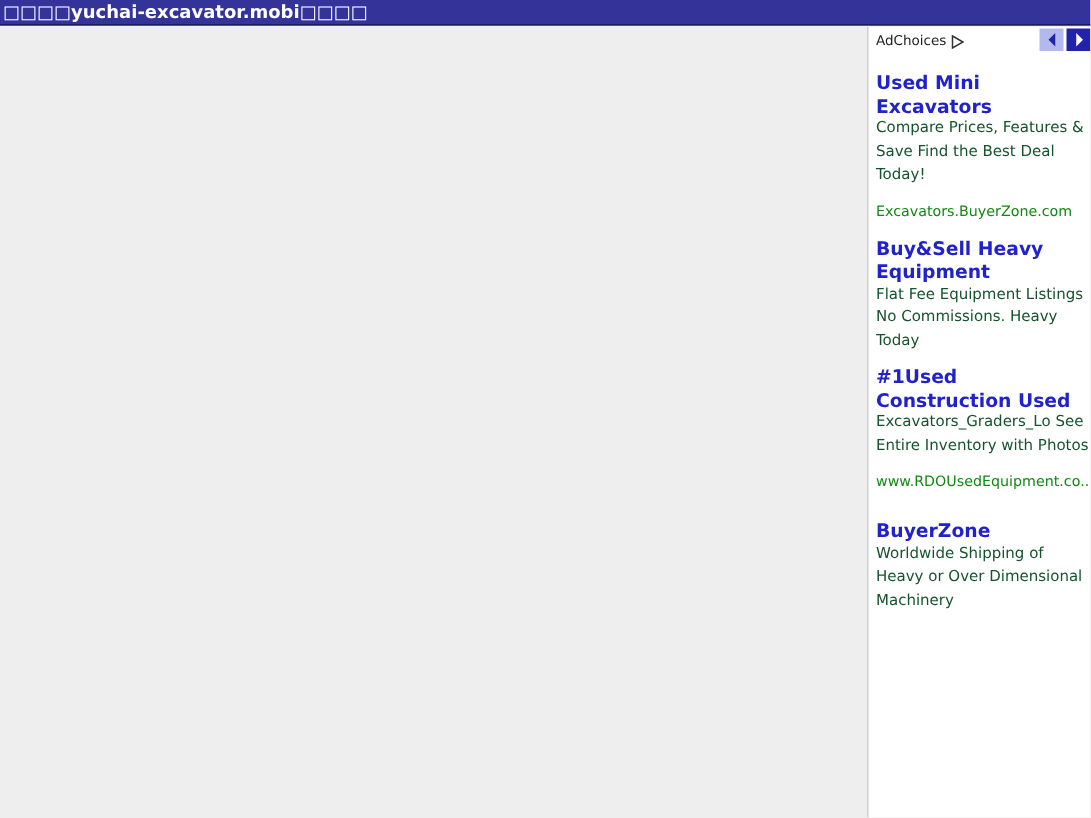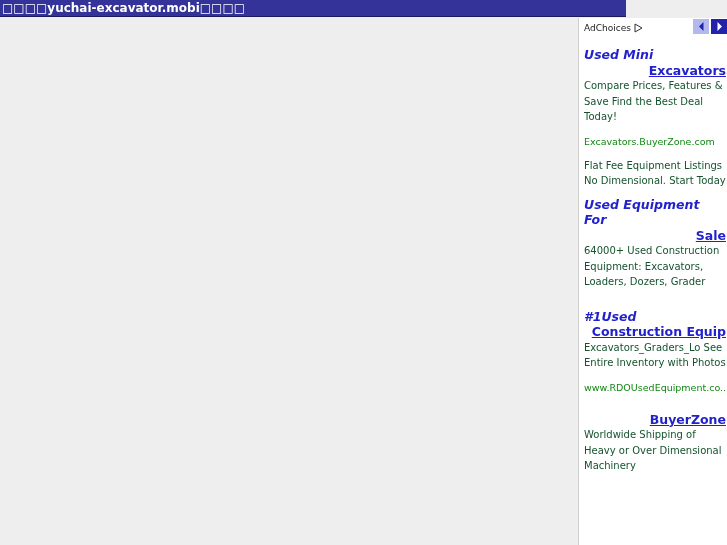--- a/index.html
+++ b/index.html
@@ -21,21 +21,21 @@
     height: 545px;
     background: #eeeeee;
     overflow: hidden;
   }
 
   
   #titlebar {
     position: absolute;
     left: 0;
     top: 0;
-    width: 626px;
+    width: 727px;
     height: 17px;
     background: #333399;
     border-bottom: 1px solid #1a1a5e;
     box-sizing: border-box;
     display: flex;
     align-items: center;
     overflow: hidden;
   }
   #titlebar .title-text {
     color: #ffffff;
@@ -125,22 +125,22 @@
   }
   .ad-title {
     color: #2222cc;
     font-weight: bold;
     font-size: 12.5px;
     line-height: 15.5px;
     font-family: "DejaVu Sans", "Liberation Sans", sans-serif;
     cursor: pointer;
     word-spacing: 0px;
   }
-  .ad-title .line1 { text-decoration: none; display: block; font-style: italic; }
-  .ad-title .line2 { text-decoration: underline; display: block; text-align: right; }
+  .ad-title .line1 { text-decoration: none; display: block; }
+  .ad-title .line2 { display: block; }
   .ad-desc {
     color: #14532d;
     font-size: 10px;
     line-height: 15.5px;
     font-family: "DejaVu Sans", "Liberation Sans", sans-serif;
     margin-top: 0px;
   }
   .ad-url {
     color: #118811;
     font-size: 9.5px;
@@ -192,36 +192,32 @@
     <div class="ad-block">
       <div class="ad-title">
         <span class="line1">Used Mini</span>
         <span class="line2">Excavators</span>
       </div>
       <div class="ad-desc">Compare Prices, Features &amp; Save Find the Best Deal Today!</div>
       <div class="ad-url">Excavators.BuyerZone.com</div>
     </div>
 
     <div class="ad-block">
-      <div class="ad-desc">Flat Fee Equipment Listings No Dimensional. Start Today</div>
-    </div>
+      <div class="ad-title">
+        <span class="line1">Buy&amp;Sell Heavy</span>
+        <span class="line2">Equipment</span>
+      </div>
+      <div class="ad-desc">Flat Fee Equipment Listings No Commissions. Heavy Today</div>
+    </div>
+
 
     <div class="ad-block tight">
       <div class="ad-title">
-        <span class="line1">Used Equipment For</span>
-        <span class="line2">Sale</span>
-      </div>
-      <div class="ad-desc">64000+ Used Construction Equipment: Excavators, Loaders, Dozers, Grader</div>
-      <div class="ad-url"></div>
-    </div>
-
-    <div class="ad-block tight">
-      <div class="ad-title">
         <span class="line1">#1Used</span>
-        <span class="line2">Construction Equip</span>
+        <span class="line2">Construction Used</span>
       </div>
       <div class="ad-desc">Excavators_Graders_Lo See Entire Inventory with Photos</div>
       <div class="ad-url">www.RDOUsedEquipment.co...</div>
     </div>
 
     <div class="ad-block gap-lg">
       <div class="ad-title">
         <span class="line2">BuyerZone</span>
       </div>
       <div class="ad-desc">Worldwide Shipping of Heavy or Over Dimensional Machinery</div>

